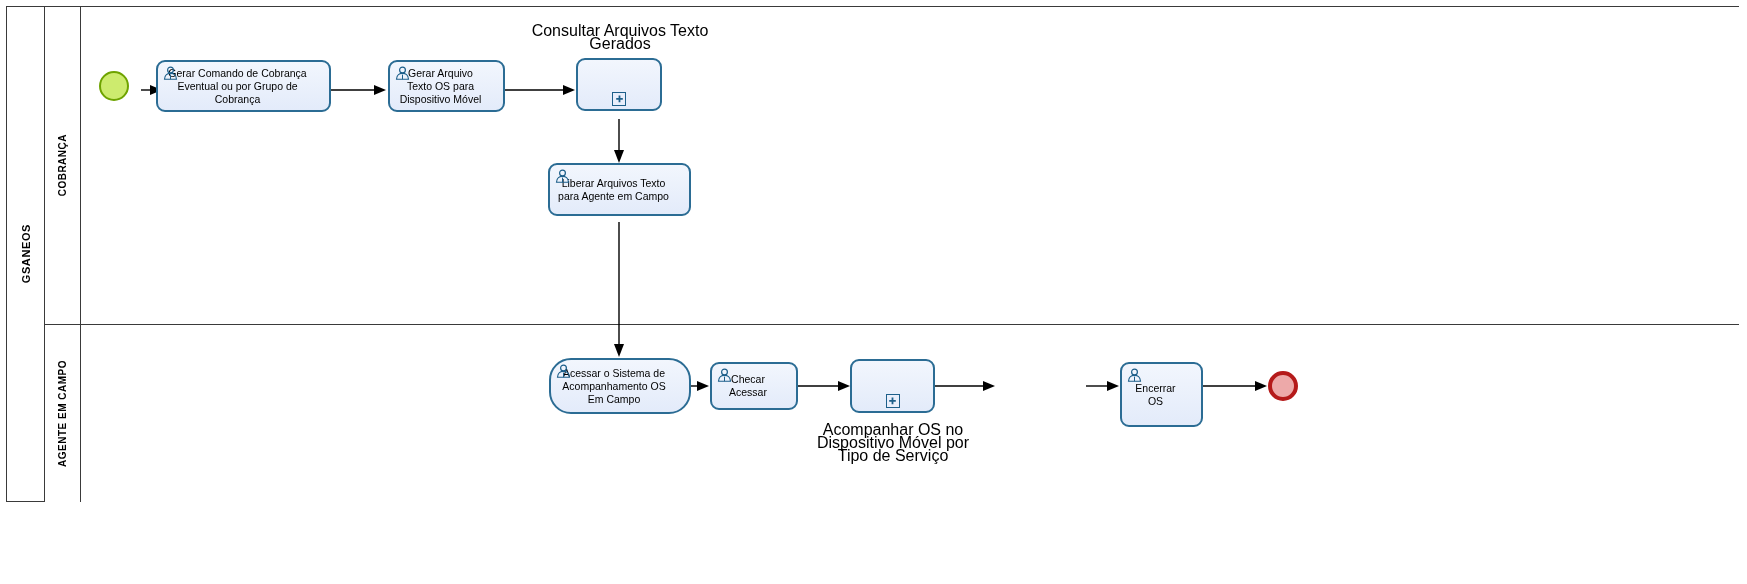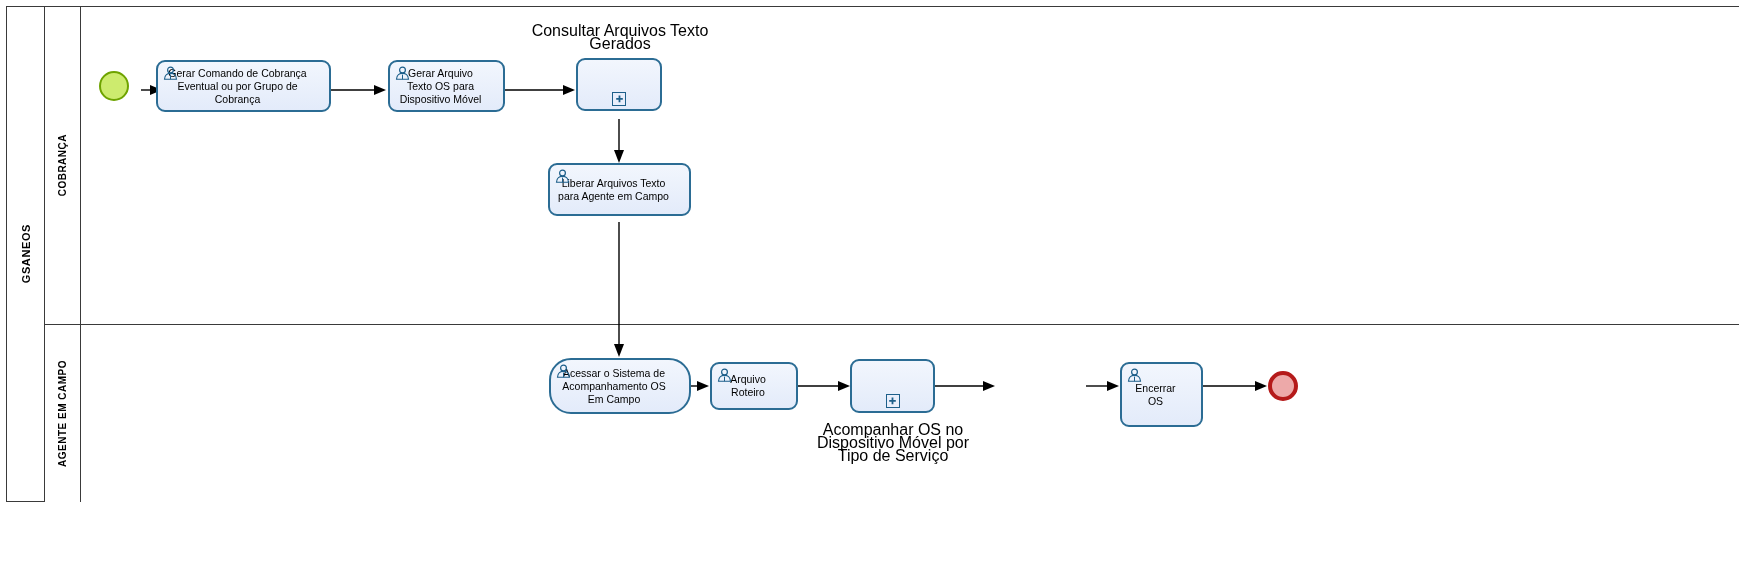--- a/index.html
+++ b/index.html
@@ -265,21 +265,21 @@
     </svg>
     <span class="task-label">Acessar o Sistema de Acompanhamento OS Em Campo</span>
   </div>
 
   <div class="task" style="left:710px; top:362px; width:88px; height:48px;">
     <svg class="user-icon" viewBox="0 0 16 15">
       <circle cx="8" cy="4.2" r="3.1" fill="none" stroke="#1d5f8a" stroke-width="1.3"></circle>
       <path d="M1.6 14.2 C1.6 9.6 5 8 8 8 C11 8 14.4 9.6 14.4 14.2 Z" fill="none" stroke="#1d5f8a" stroke-width="1.3"></path>
       <line x1="8" y1="9.2" x2="8" y2="14.2" stroke="#1d5f8a" stroke-width="1.1"></line>
     </svg>
-    <span class="task-label">Arquivo Roteiro</span>
+    <span class="task-label">Checar Acessar</span>
   </div>
 
   <div class="subprocess" style="left:850px; top:359px; width:85px; height:54px;">
     <div class="plus-marker">
       <svg width="9" height="9" viewBox="0 0 9 9">
         <path d="M3.6 0.6 h1.8 v2.4 h2.4 v1.8 h-2.4 v2.4 h-1.8 v-2.4 h-2.4 v-1.8 h2.4 z" fill="#1d5f8a"></path>
       </svg>
     </div>
   </div>
 

